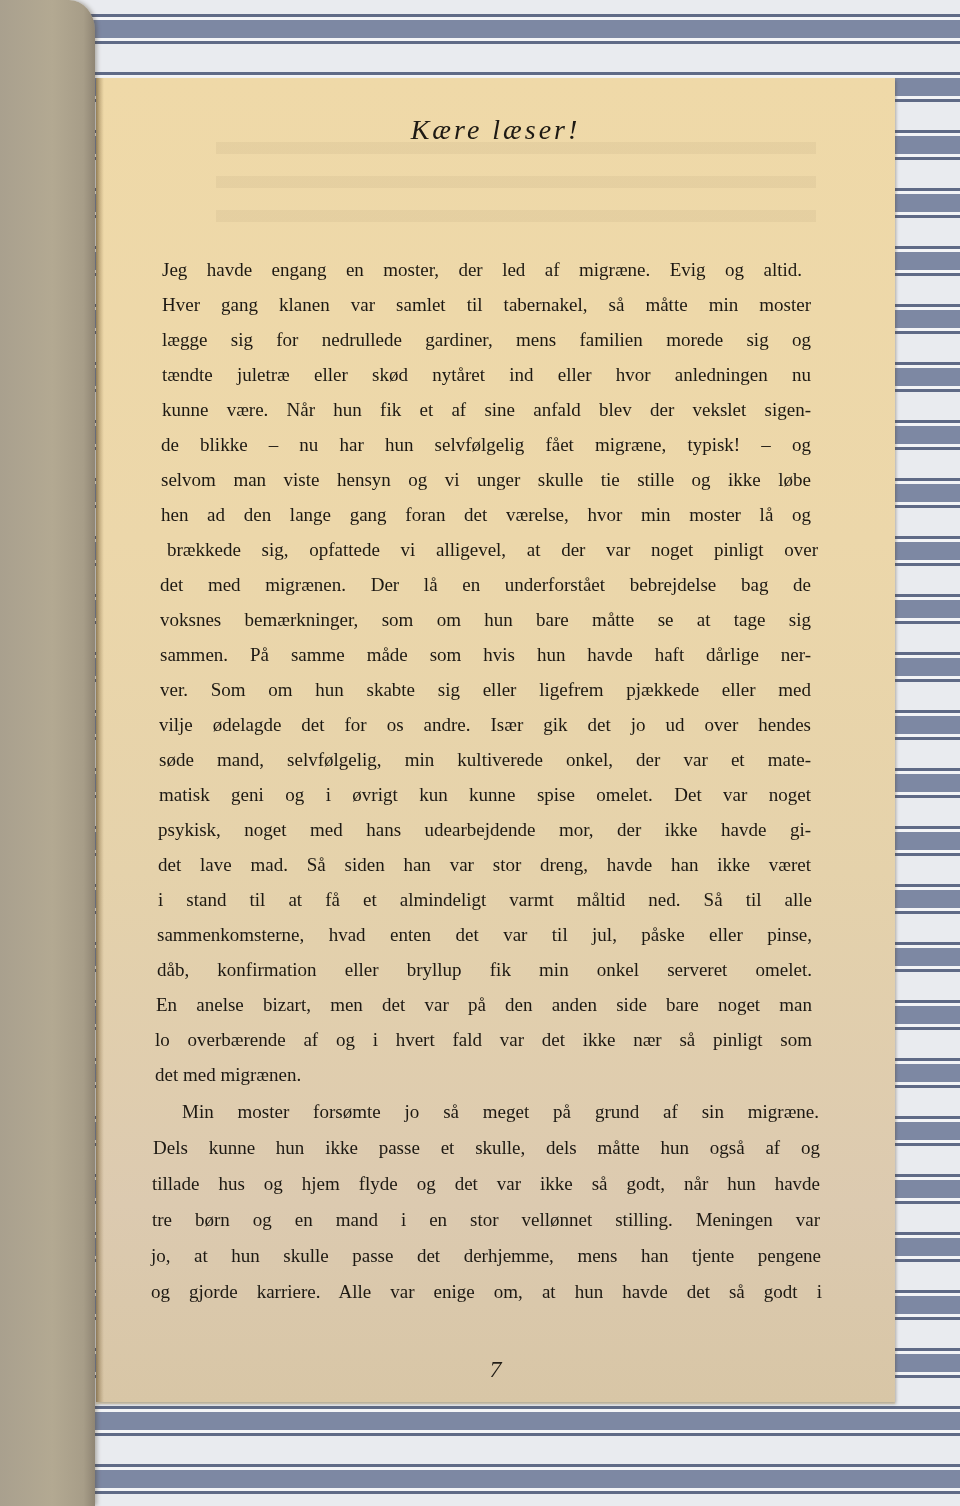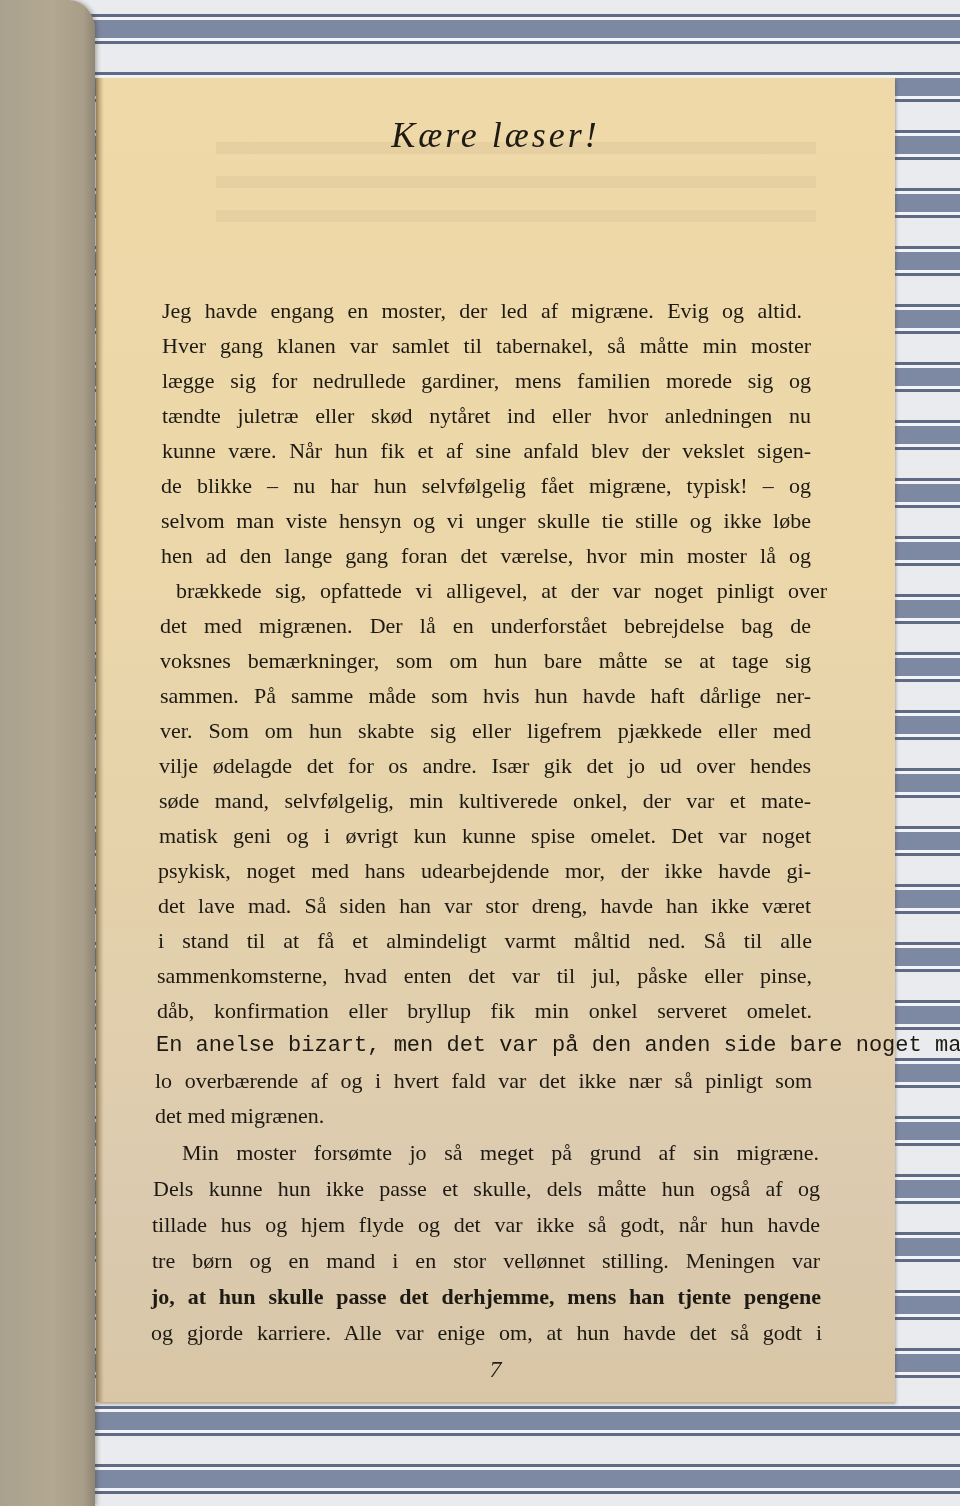--- a/index.html
+++ b/index.html
@@ -81,42 +81,41 @@
     z-index: 0;
   }
   .title {
     position: absolute;
     left: 0;
     width: 799px;
     top: 36px;
     text-align: center;
     font-family: "Liberation Serif", "DejaVu Serif", serif;
     font-style: italic;
-    font-size: 36px;
+    font-size: 28px;
     letter-spacing: 3px;
     color: #1e1a14;
     margin: 0;
     font-weight: normal;
   }
   .body-text {
     position: absolute;
     left: 0;
     top: 0;
     width: 799px;
   }
   .line {
     position: absolute;
     white-space: nowrap;
     font-family: "Liberation Serif", "DejaVu Serif", serif;
-    font-size: 22px;
+    font-size: 19px;
     color: #1d1913;
     line-height: 1;
     text-align: justify;
     text-align-last: justify;
-    margin-top: 40px;
   }
   .line.last {
     text-align-last: left;
   }
   .page-number {
     position: absolute;
     left: 0;
     width: 799px;
     top: 1278px;
     text-align: center;
@@ -149,39 +148,39 @@
   <div class="body-text">
 
     <div class="line" style="left:66px; top:182px; width:640px;">Jeg havde engang en moster, der led af migræne. Evig og altid.</div>
     <div class="line" style="left:66px; top:217px; width:649px;">Hver gang klanen var samlet til tabernakel, så måtte min moster</div>
     <div class="line" style="left:66px; top:252px; width:649px;">lægge sig for nedrullede gardiner, mens familien morede sig og</div>
     <div class="line" style="left:66px; top:287px; width:649px;">tændte juletræ eller skød nytåret ind eller hvor anledningen nu</div>
     <div class="line" style="left:66px; top:322px; width:649px;">kunne være. Når hun fik et af sine anfald blev der vekslet sigen-</div>
     <div class="line" style="left:65px; top:357px; width:650px;">de blikke – nu har hun selvfølgelig fået migræne, typisk! – og</div>
     <div class="line" style="left:65px; top:392px; width:650px;">selvom man viste hensyn og vi unger skulle tie stille og ikke løbe</div>
     <div class="line" style="left:65px; top:427px; width:650px;">hen ad den lange gang foran det værelse, hvor min moster lå og</div>
-    <div class="line" style="left:80px; top:462px; width:651px;">brækkede sig, opfattede vi alligevel, at der var noget pinligt over</div>
+    <div class="line" style="left:71px; top:462px; width:651px;">brækkede sig, opfattede vi alligevel, at der var noget pinligt over</div>
     <div class="line" style="left:64px; top:497px; width:651px;font-family:Liberation Serif, serif;">det med migrænen. Der lå en underforstået bebrejdelse bag de</div>
     <div class="line" style="left:64px; top:532px; width:651px;">voksnes bemærkninger, som om hun bare måtte se at tage sig</div>
     <div class="line" style="left:64px; top:567px; width:651px;">sammen. På samme måde som hvis hun havde haft dårlige ner-</div>
     <div class="line" style="left:64px; top:602px; width:651px;">ver. Som om hun skabte sig eller ligefrem pjækkede eller med</div>
     <div class="line" style="left:63px; top:637px; width:652px;">vilje ødelagde det for os andre. Især gik det jo ud over hendes</div>
     <div class="line" style="left:63px; top:672px; width:652px;">søde mand, selvfølgelig, min kultiverede onkel, der var et mate-</div>
     <div class="line" style="left:63px; top:707px; width:652px;">matisk geni og i øvrigt kun kunne spise omelet. Det var noget</div>
     <div class="line" style="left:62px; top:742px; width:653px;">psykisk, noget med hans udearbejdende mor, der ikke havde gi-</div>
     <div class="line" style="left:62px; top:777px; width:653px;">det lave mad. Så siden han var stor dreng, havde han ikke været</div>
     <div class="line" style="left:62px; top:812px; width:654px;">i stand til at få et almindeligt varmt måltid ned. Så til alle</div>
     <div class="line" style="left:61px; top:847px; width:655px;">sammenkomsterne, hvad enten det var til jul, påske eller pinse,</div>
     <div class="line" style="left:61px; top:882px; width:655px;">dåb, konfirmation eller bryllup fik min onkel serveret omelet.</div>
-    <div class="line" style="left:60px; top:917px; width:656px;font-family:Liberation Mono, monospace;">En anelse bizart, men det var på den anden side bare noget man</div>
+    <div class="line" style="left:60px; top:917px; width:656px;">En anelse bizart, men det var på den anden side bare noget man</div>
     <div class="line" style="left:59px; top:952px; width:657px;">lo overbærende af og i hvert fald var det ikke nær så pinligt som</div>
     <div class="line last" style="left:59px; top:987px;">det med migrænen.</div>
 
     <div class="line" style="left:86px; top:1024px; width:637px;">Min moster forsømte jo så meget på grund af sin migræne.</div>
     <div class="line" style="left:57px; top:1060px; width:667px;">Dels kunne hun ikke passe et skulle, dels måtte hun også af og</div>
     <div class="line" style="left:56px; top:1096px; width:668px;">tillade hus og hjem flyde og det var ikke så godt, når hun havde</div>
     <div class="line" style="left:56px; top:1132px; width:668px;">tre børn og en mand i en stor vellønnet stilling. Meningen var</div>
-    <div class="line" style="left:55px; top:1168px; width:670px;font-weight:bold;">jo, at hun skulle passe det derhjemme, mens han tjente pengene</div>
+    <div class="line" style="left:55px; top:1168px; width:670px;">jo, at hun skulle passe det derhjemme, mens han tjente pengene</div>
     <div class="line" style="left:55px; top:1204px; width:671px;">og gjorde karriere. Alle var enige om, at hun havde det så godt i</div>
   </div>
 
   <div class="page-number">7</div>
 </div>
 
 </body></html>

